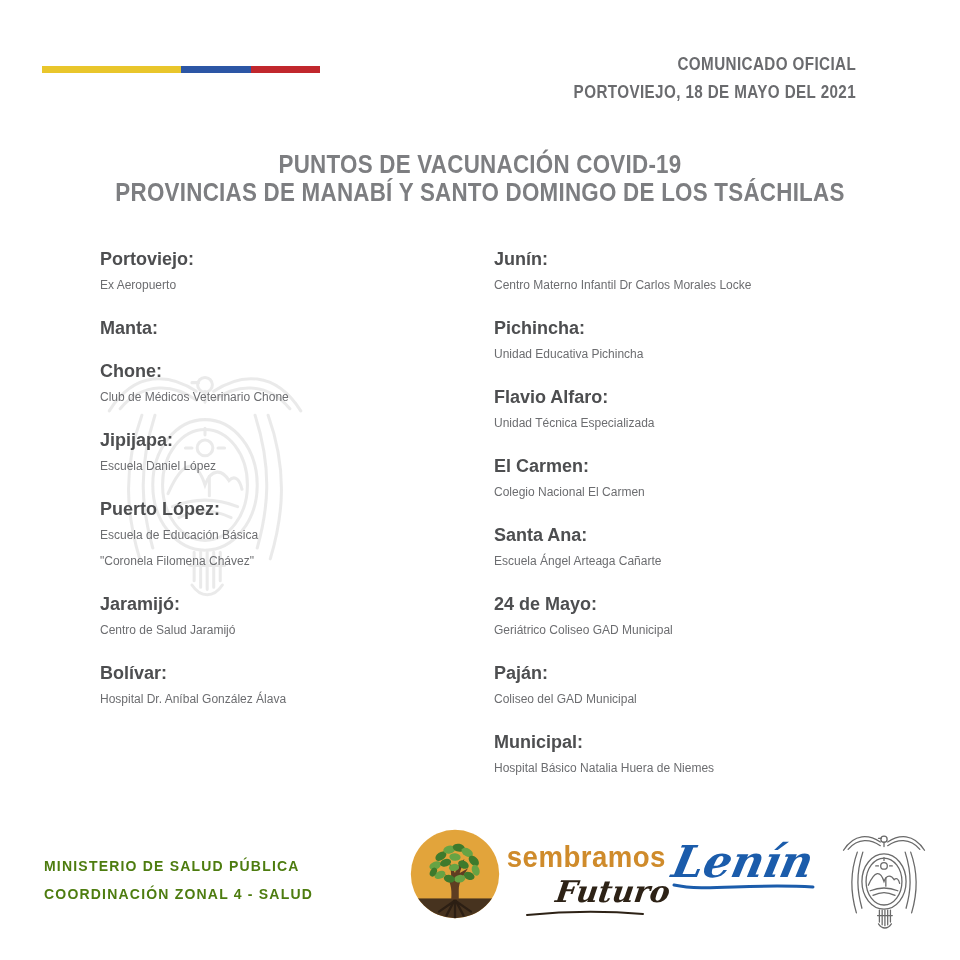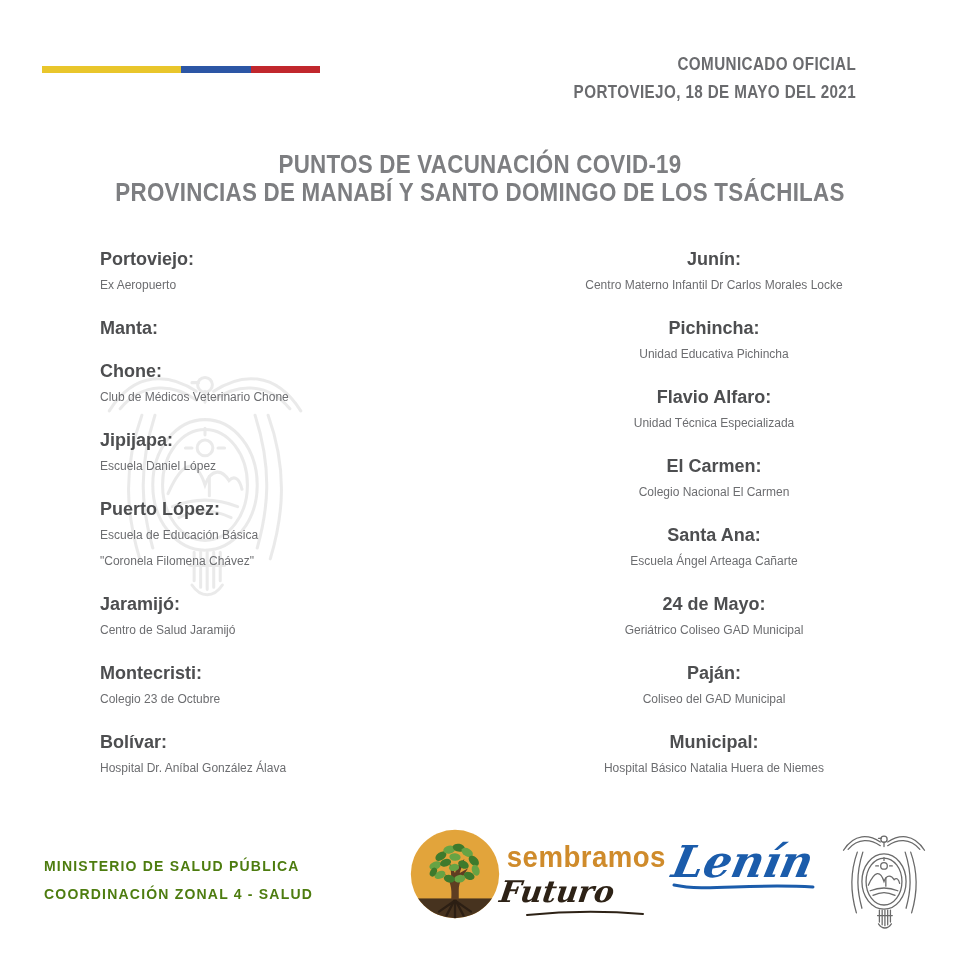--- a/index.html
+++ b/index.html
@@ -36,33 +36,33 @@
 
   
   .watermark{
     position:absolute;left:70px;top:350px;width:270px;height:272px;
     opacity:.38;
   }
 
   
   .col{position:absolute;top:234px;margin-top:12px;}
   .col-left{left:100px;width:380px;}
-  .col-right{left:494px;width:440px;text-align:center;}
+  .col-right{left:494px;width:440px;}
   .entry{margin-bottom:17px;}
   .city{font-weight:bold;color:#4d4e50;font-size:18px;line-height:26px;}
   .venue{color:#6c6d70;font-size:12px;line-height:26px;white-space:pre-line;}
 
   
   .ministry{
     position:absolute;left:44px;top:852px;
     color:#4d7c0f;font-size:14px;font-weight:600;line-height:28px;letter-spacing:1.2px;
     white-space:nowrap;
   }
   .sembramos-badge{position:absolute;left:408px;top:827px;width:94px;height:94px;}
-  .sembramos-text{position:absolute;left:500px;top:841px;width:170px;text-align:left;}
+  .sembramos-text{position:absolute;left:500px;top:841px;width:170px;text-align:right;}
   .sembramos-word{
     color:#cf8b2b;font-size:30px;font-weight:600;letter-spacing:.5px;line-height:32px;
     transform:scaleX(.92);transform-origin:50% 50%;
   }
   .futuro-word{
     color:#2d2216;font-size:30px;font-weight:bold;font-style:italic;
     font-family:"DejaVu Serif", serif;
     transform:skewX(-8deg);line-height:34px;margin-top:2px;
   }
   .futuro-underline{display:block;margin:1px auto 0;width:120px;}
@@ -154,24 +154,20 @@
       <div class="venue">Escuela Daniel López</div>
     </div>
     <div class="entry">
       <div class="city">Puerto López:</div>
       <div class="venue">Escuela de Educación Básica
 "Coronela Filomena Chávez"</div>
     </div>
     <div class="entry">
       <div class="city">Jaramijó:</div>
       <div class="venue">Centro de Salud Jaramijó</div>
-    </div>
-    <div class="entry">
-      <div class="city">Montecristi:</div>
-      <div class="venue">Colegio 23 de Octubre</div>
     </div>
     <div class="entry">
       <div class="city">Bolívar:</div>
       <div class="venue">Hospital Dr. Aníbal González Álava</div>
     </div>
   </div>
 
   <div class="col col-right">
     <div class="entry">
       <div class="city">Junín:</div>

